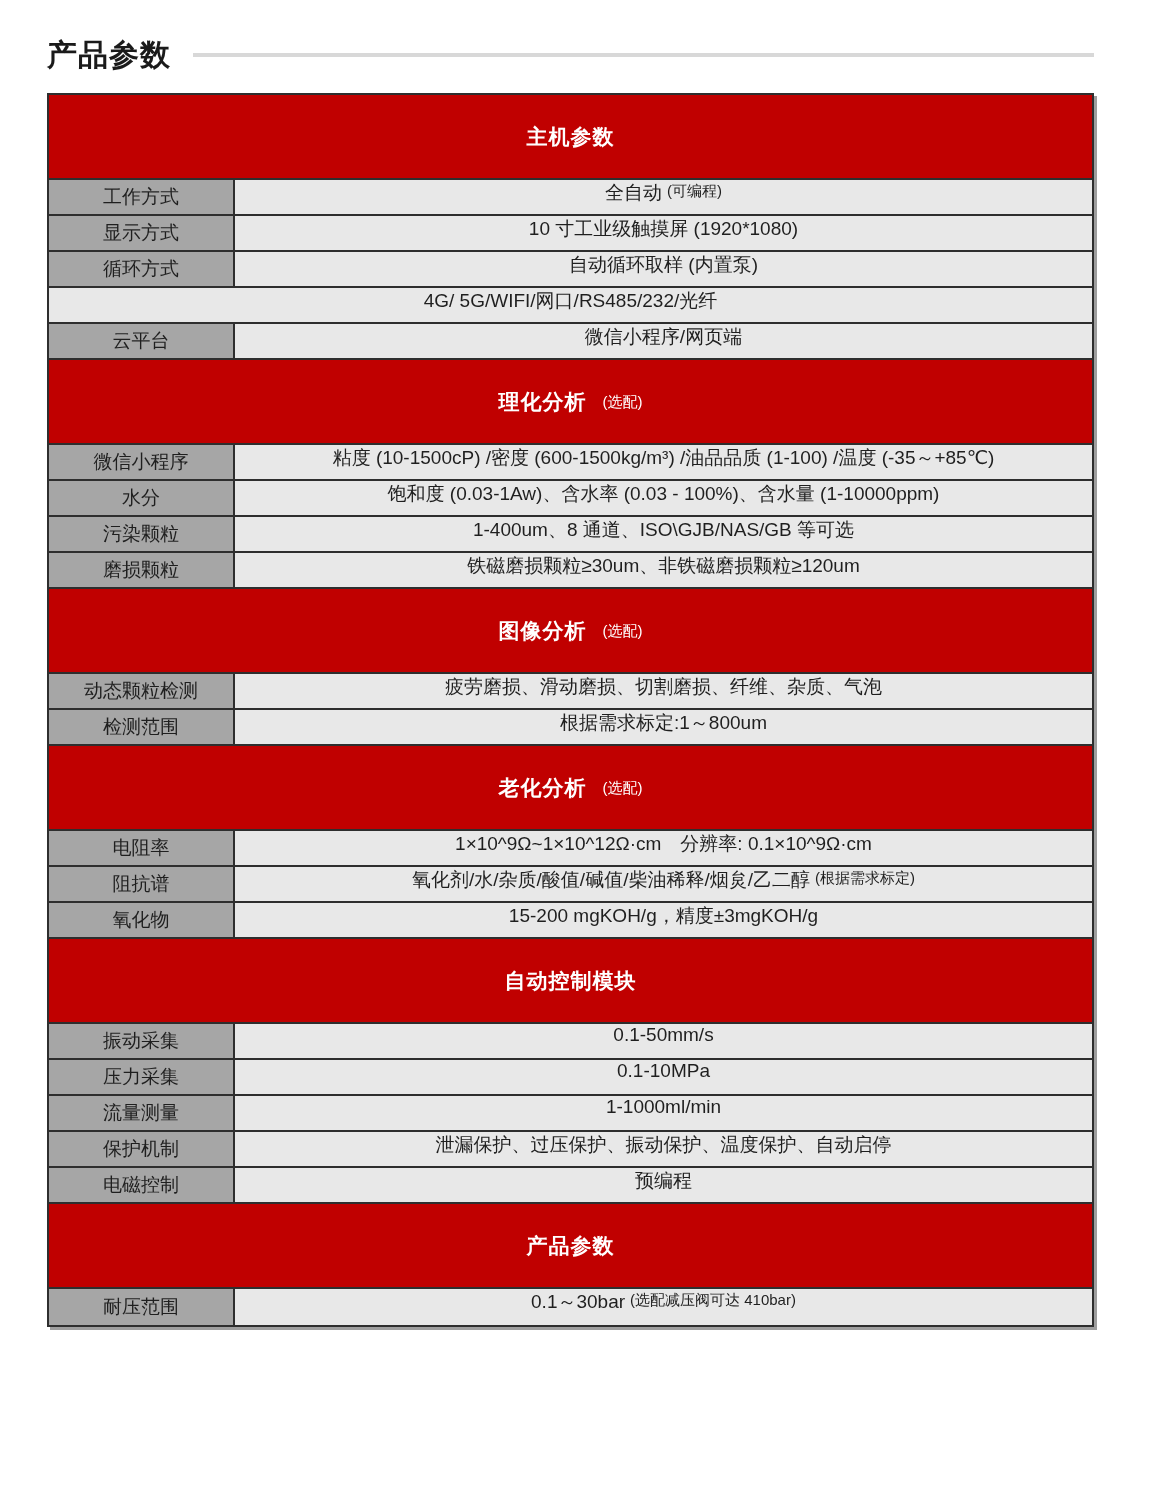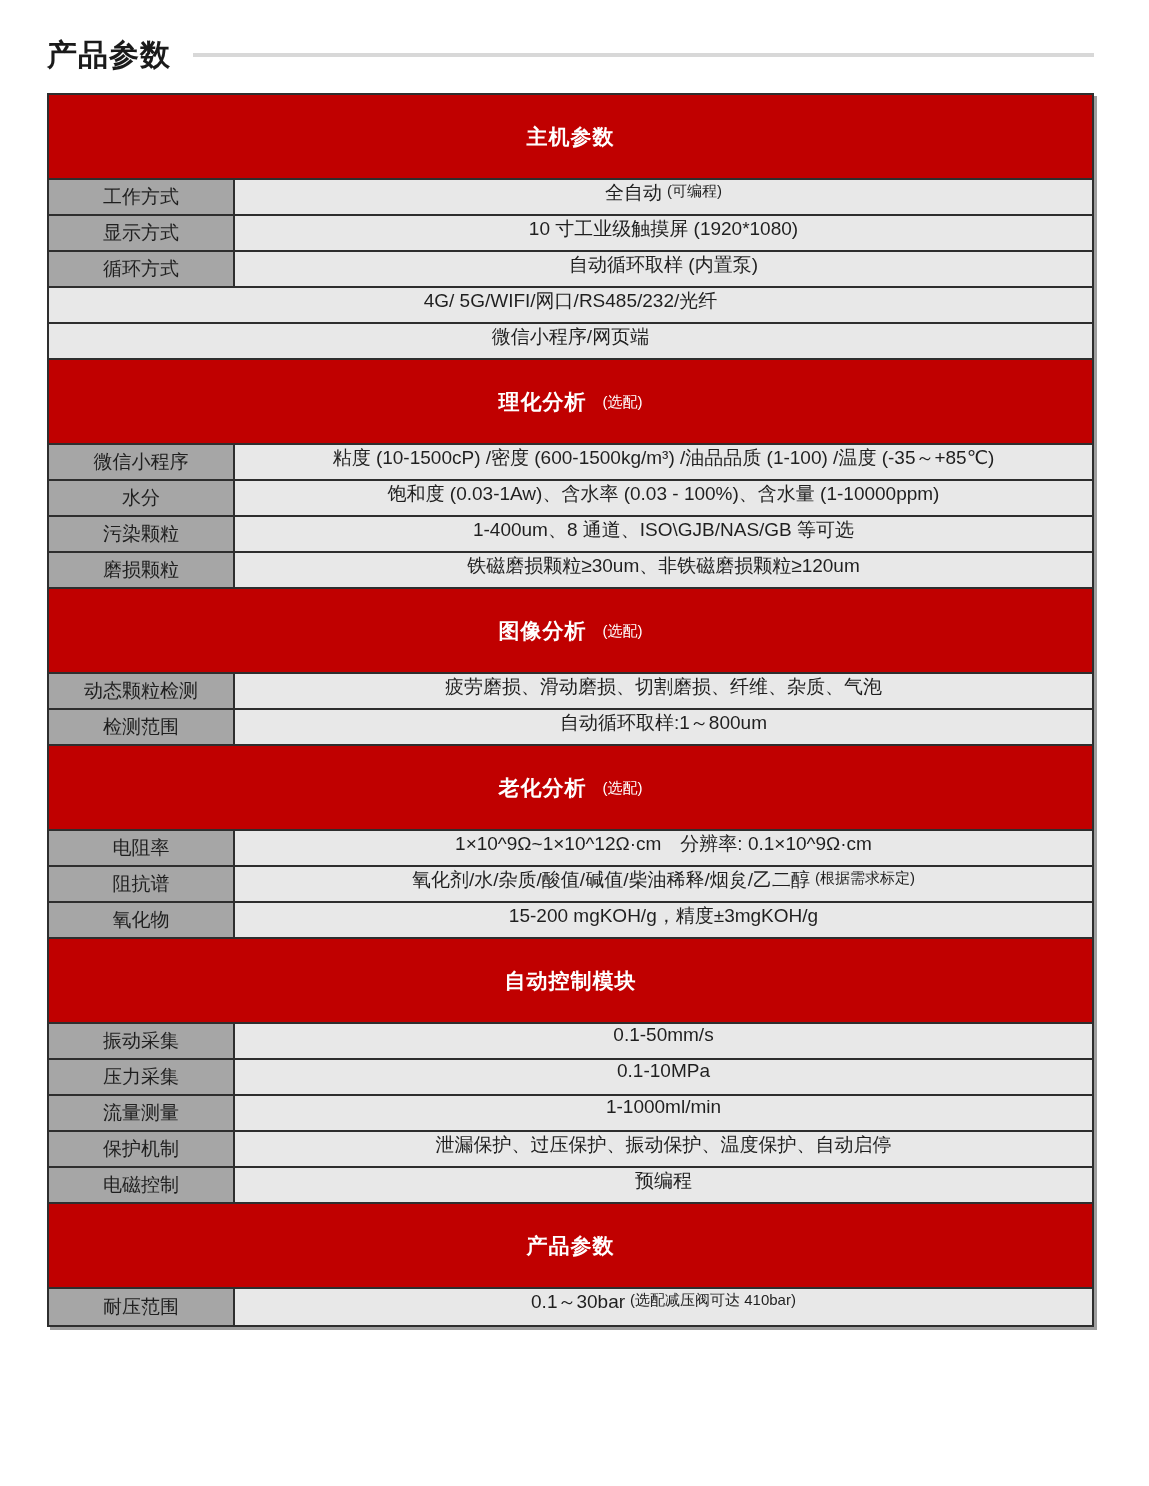--- a/index.html
+++ b/index.html
@@ -141,20 +141,21 @@
         <div class="cell-value">
           <span class="value-main">自动循环取样 (内置泵)</span>
         </div>
       </div>
       <div class="spec-row">
         <div class="cell-value">
           <span class="value-main">4G/ 5G/WIFI/网口/RS485/232/光纤</span>
         </div>
       </div>
       <div class="spec-row">
+        <div class="cell-label">云平台</div>
         <div class="cell-value">
           <span class="value-main">微信小程序/网页端</span>
         </div>
       </div>
       <div class="section-header">
         <span class="section-title">理化分析</span>
         <span class="section-note">(选配)</span>
       </div>
       <div class="spec-row">
         <div class="cell-label">微信小程序</div>
@@ -186,21 +187,21 @@
       </div>
       <div class="spec-row">
         <div class="cell-label">动态颗粒检测</div>
         <div class="cell-value">
           <span class="value-main">疲劳磨损、滑动磨损、切割磨损、纤维、杂质、气泡</span>
         </div>
       </div>
       <div class="spec-row">
         <div class="cell-label">检测范围</div>
         <div class="cell-value">
-          <span class="value-main">自动循环取样:1～800um</span>
+          <span class="value-main">根据需求标定:1～800um</span>
         </div>
       </div>
       <div class="section-header">
         <span class="section-title">老化分析</span>
         <span class="section-note">(选配)</span>
       </div>
       <div class="spec-row">
         <div class="cell-label">电阻率</div>
         <div class="cell-value">
           <span class="value-main">1×10^9Ω~1×10^12Ω·cm　分辨率: 0.1×10^9Ω·cm</span>

